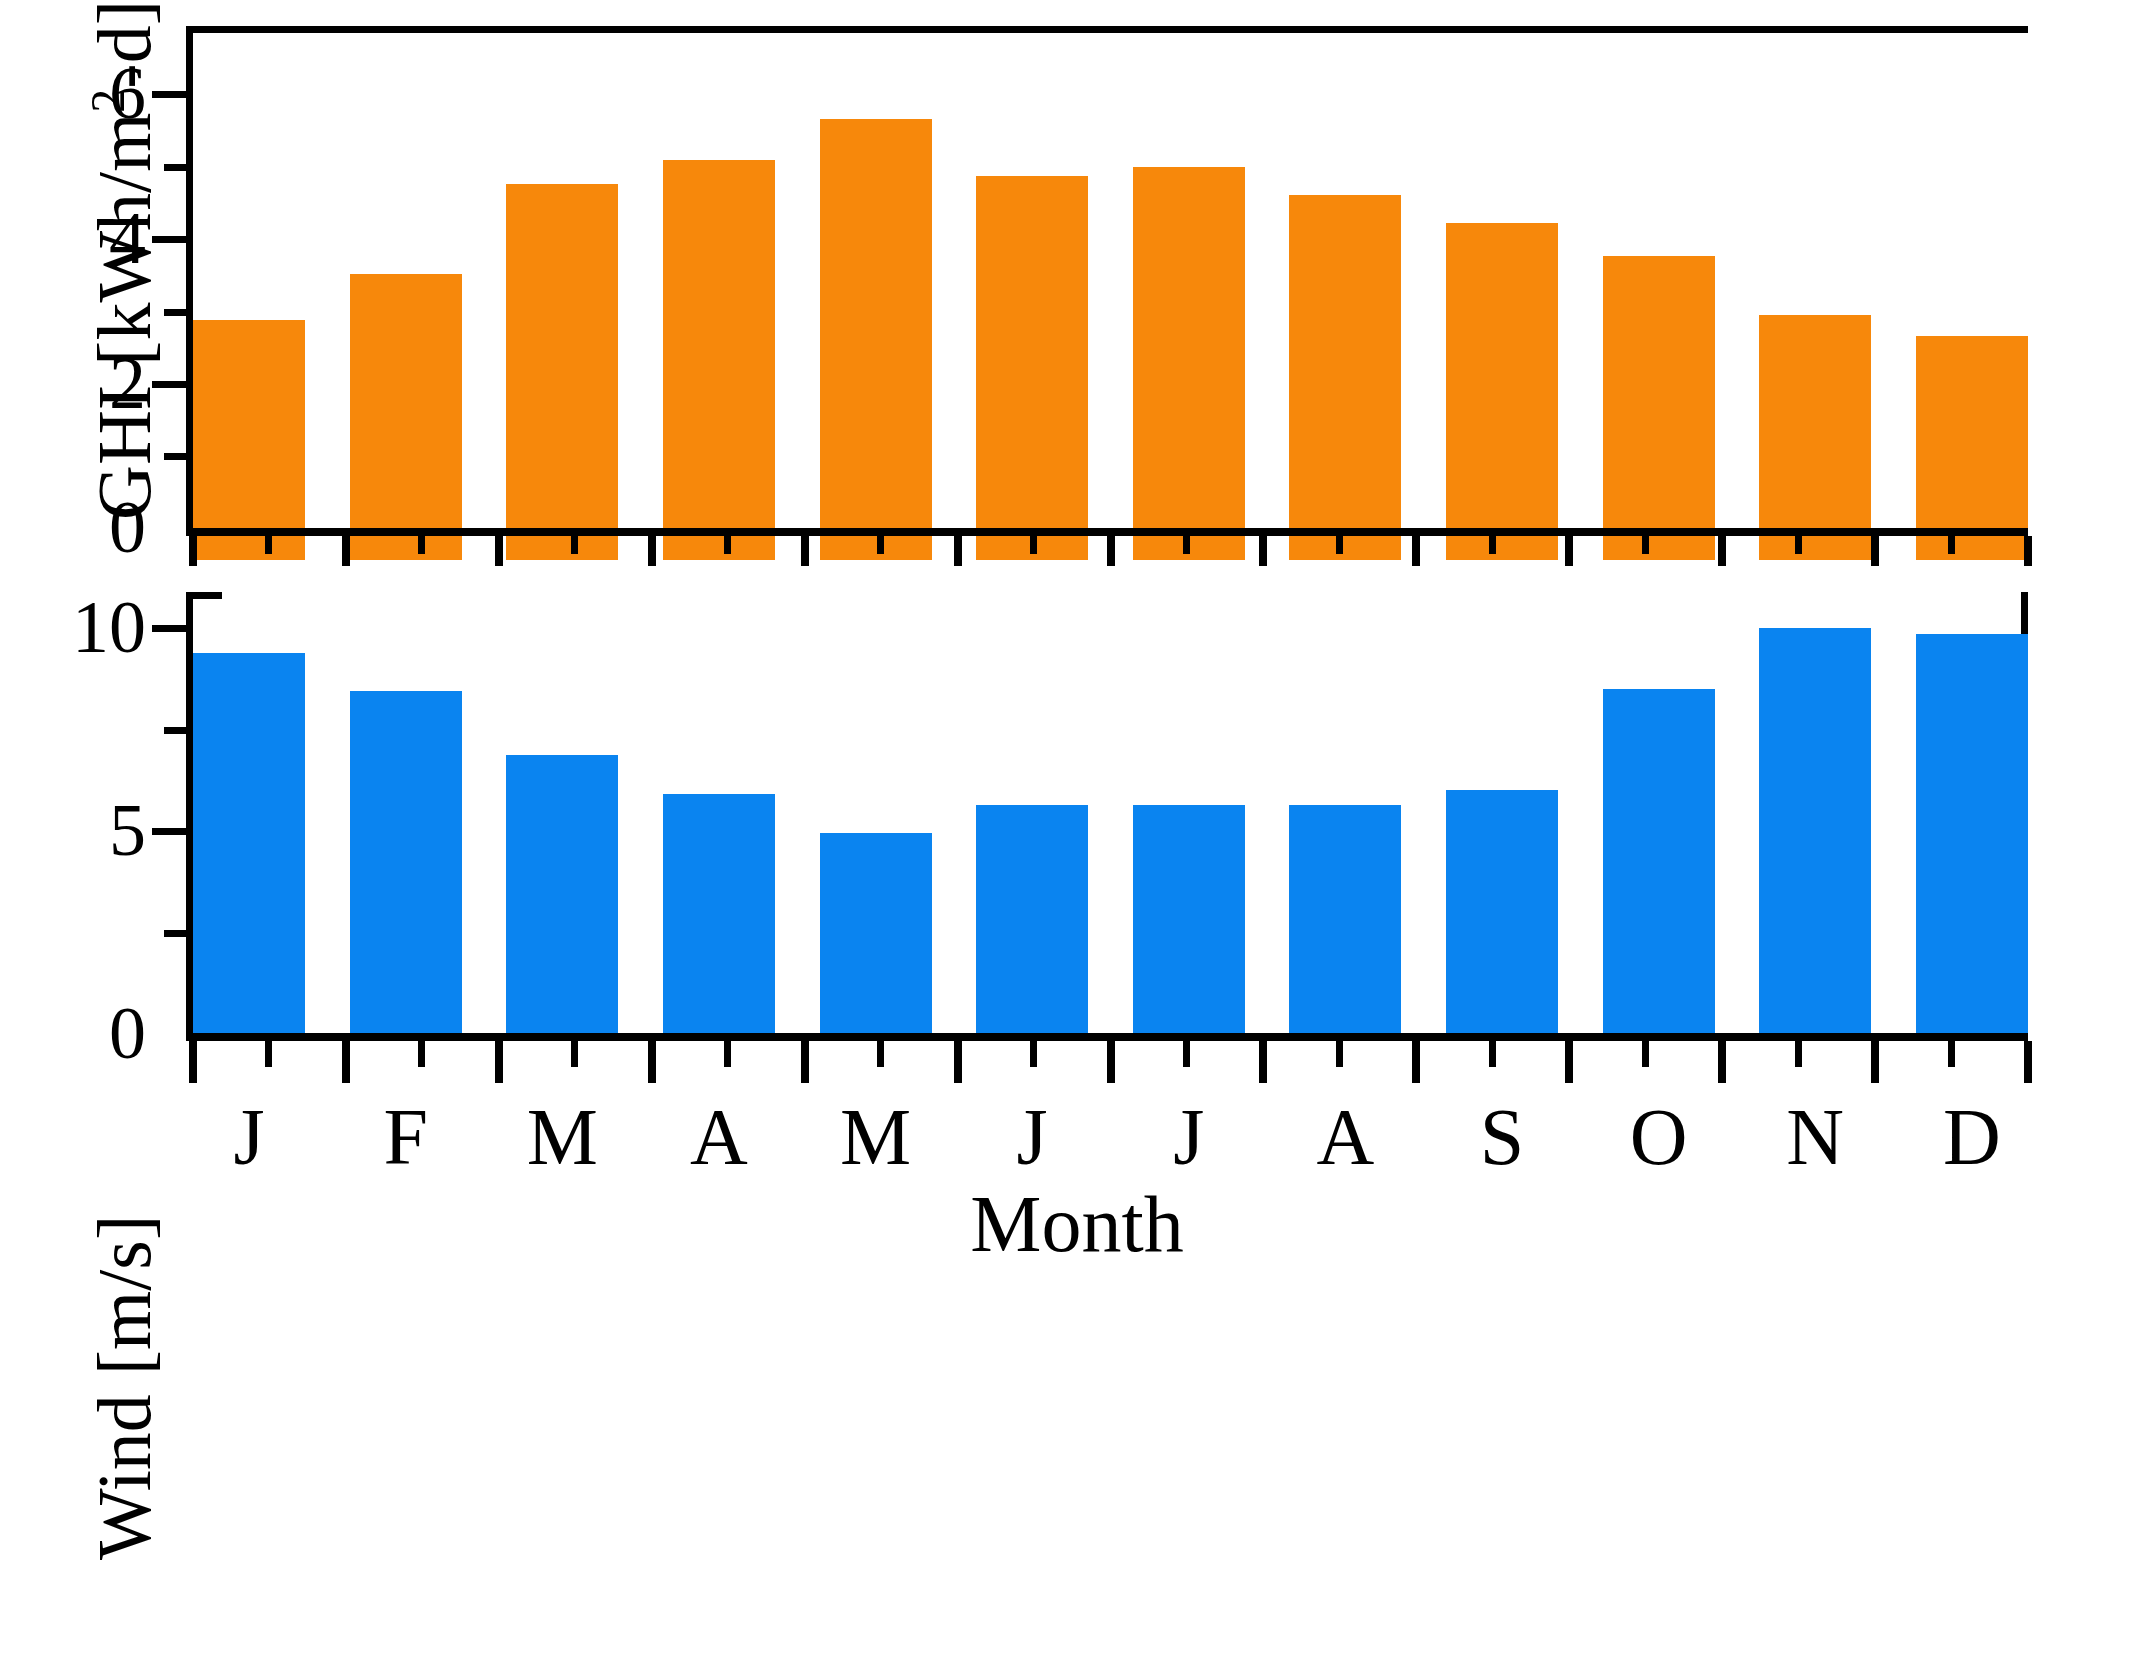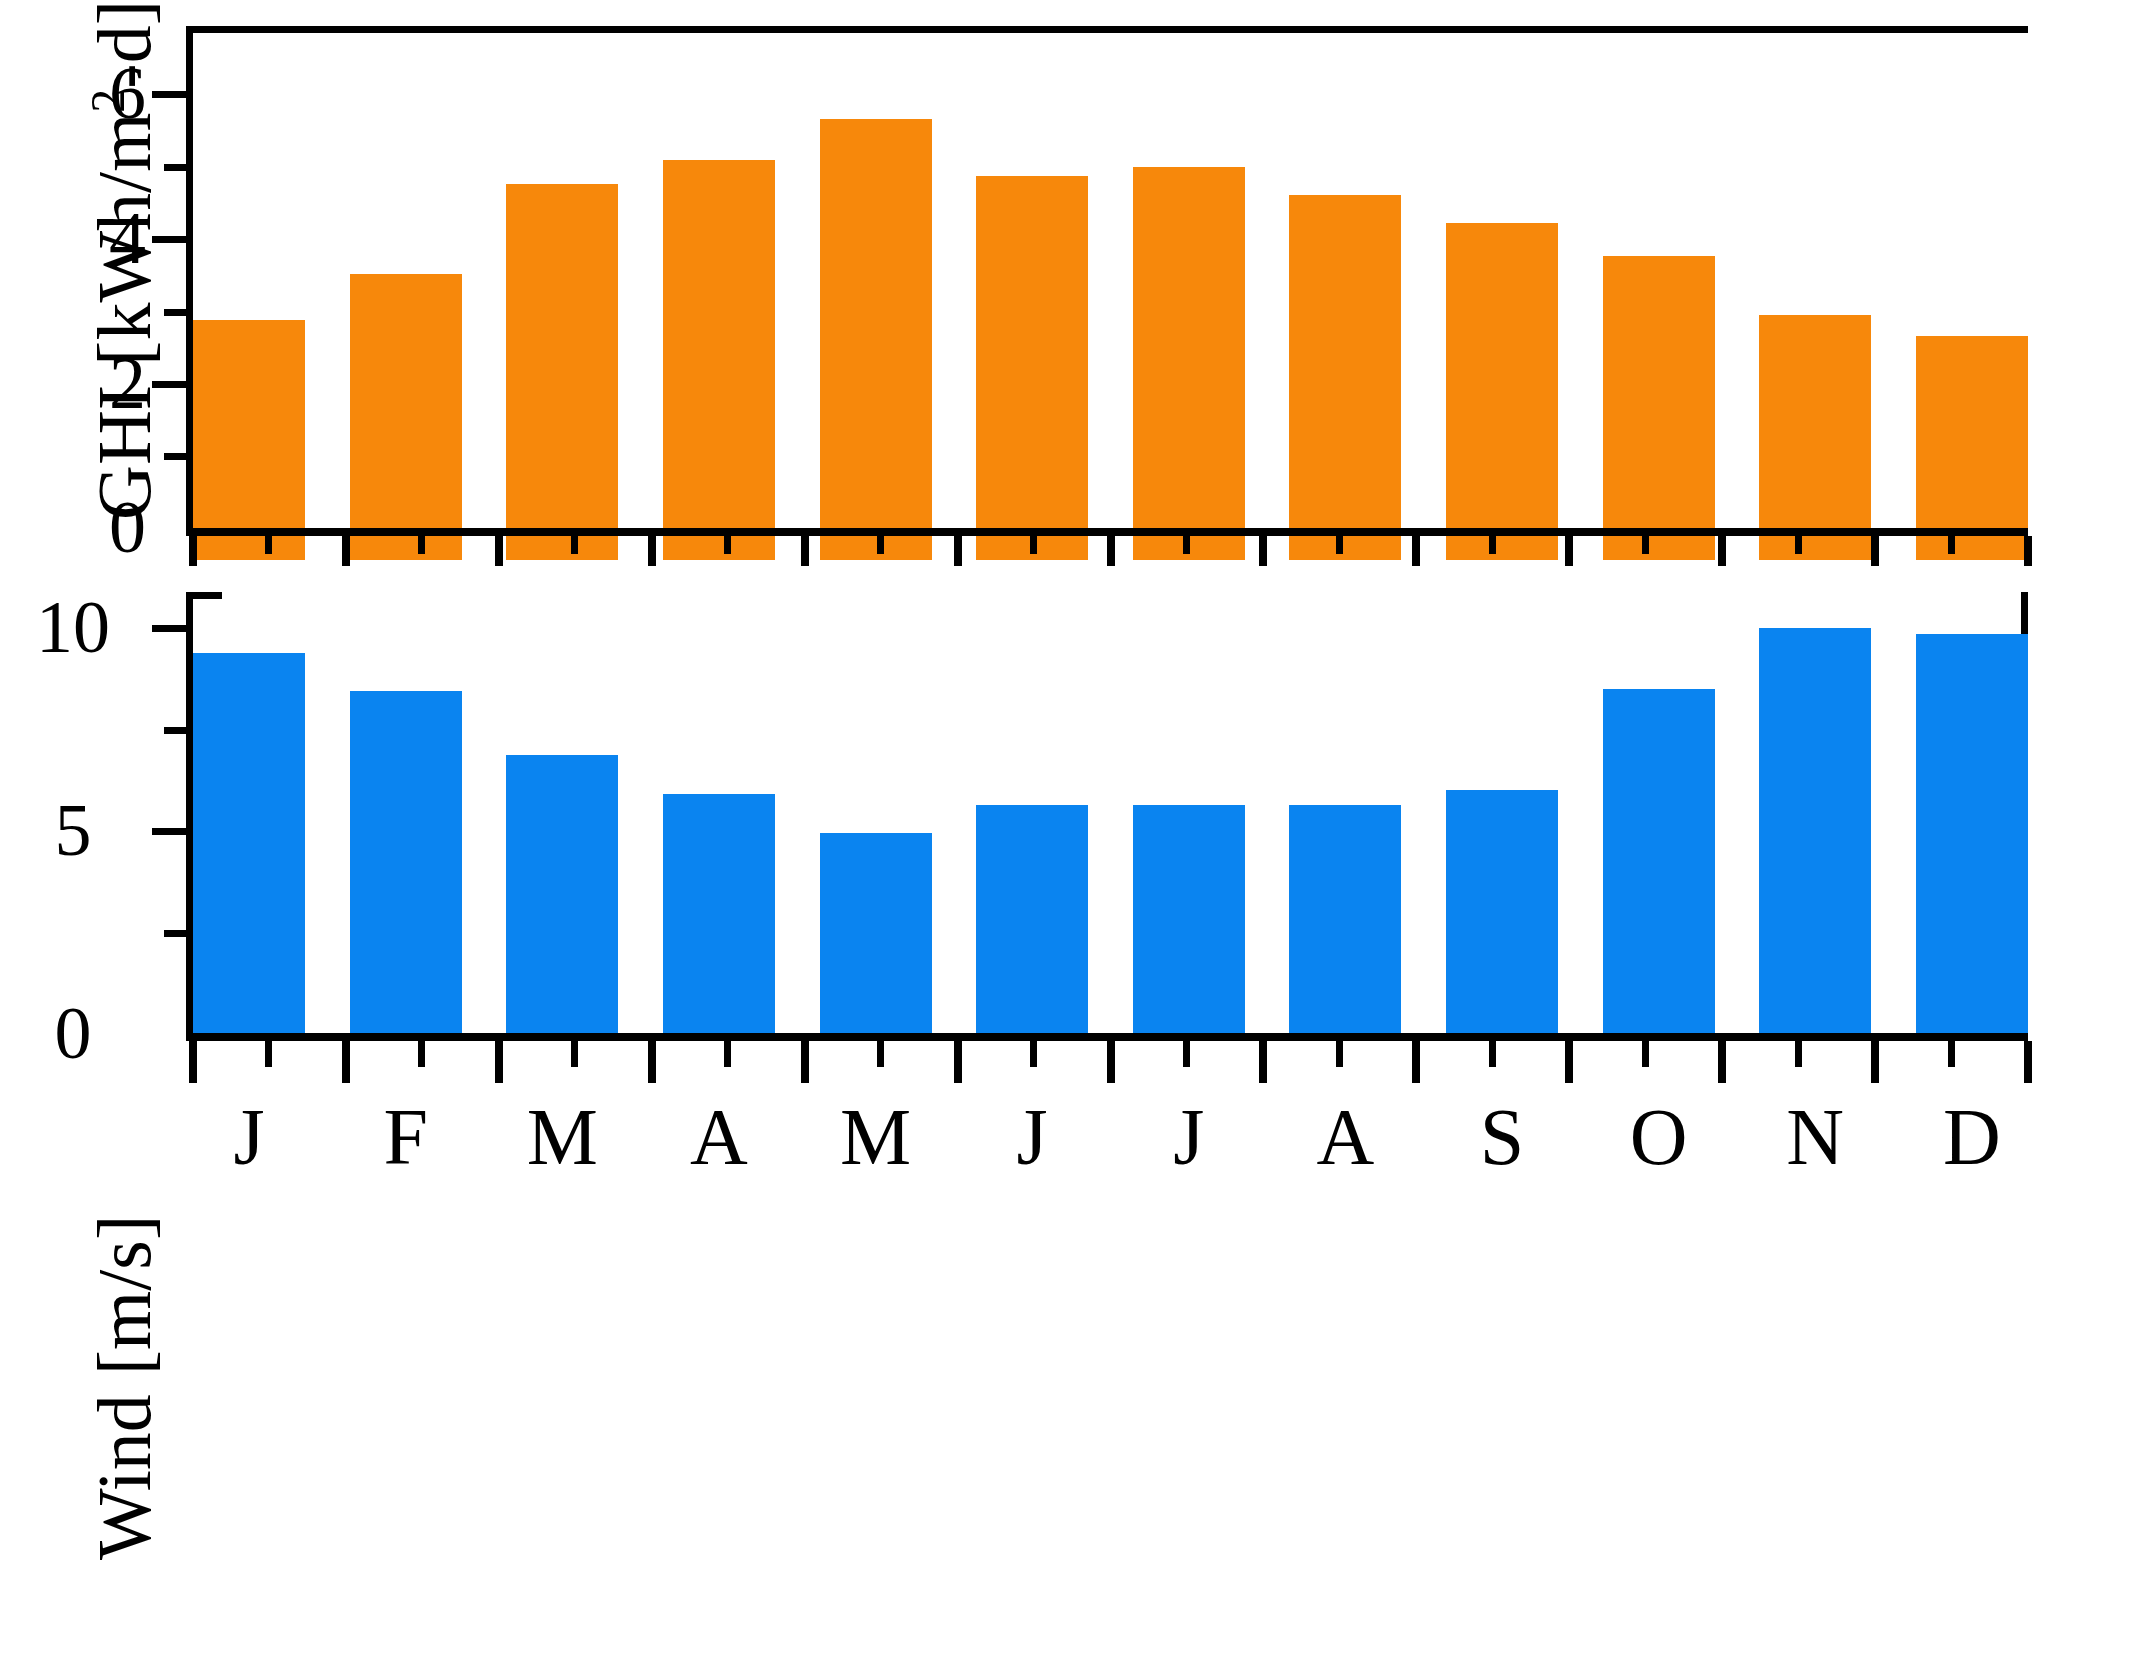--- a/index.html
+++ b/index.html
@@ -37,21 +37,21 @@
 
   #bot-yaxis   { position:absolute; left:186px; top:592px; width:7px;  height:448px; background:#000; }
   #bot-topline { position:absolute; left:186px; top:592px; width:36px; height:7px;  background:#000; }
   #bot-xaxis   { position:absolute; left:186px; top:1033px; width:1842px; height:8px; background:#000; }
   #bot-rightaxis { position:absolute; left:2021px; top:592px; width:7px; height:448px; background:#000; }
 
   .bot-tick-major { position:absolute; width:34px; height:7px; background:#000; }
   .bot-tick-minor { position:absolute; width:22px; height:7px; background:#000; }
 
   .bot-ylabel {
-    position:absolute; right:0; width:160px; text-align:center;
+    position:absolute; right:0; width:160px; text-align:right;
     font-size:74px; line-height:74px; font-family:"Liberation Serif", serif;
   }
 
   #bot-bars {
     position:absolute; left:193px; top:592px; width:1835px; height:441px;
     display:flex; align-items:flex-end; justify-content:space-between;
   }
   #bot-bars .bar { width:112px; background:#0A84F0; }
 
   
@@ -174,20 +174,21 @@
     <div class="xl">M</div>
     <div class="xl">J</div>
     <div class="xl">J</div>
     <div class="xl">A</div>
     <div class="xl">S</div>
     <div class="xl">O</div>
     <div class="xl">N</div>
     <div class="xl">D</div>
   </div>
 
+  <div id="x-title">Month</div>
 
 <div class="mid-tick-major" style="left: 189px;"></div>
     <div class="x-tick-major" style="left: 189px;"></div>
     <div class="mid-tick-minor" style="left: 265.458px;"></div>
     <div class="x-tick-minor" style="left: 265.458px;"></div>
     <div class="mid-tick-major" style="left: 341.917px;"></div>
     <div class="x-tick-major" style="left: 341.917px;"></div>
     <div class="mid-tick-minor" style="left: 418.375px;"></div>
     <div class="x-tick-minor" style="left: 418.375px;"></div>
     <div class="mid-tick-major" style="left: 494.833px;"></div>

